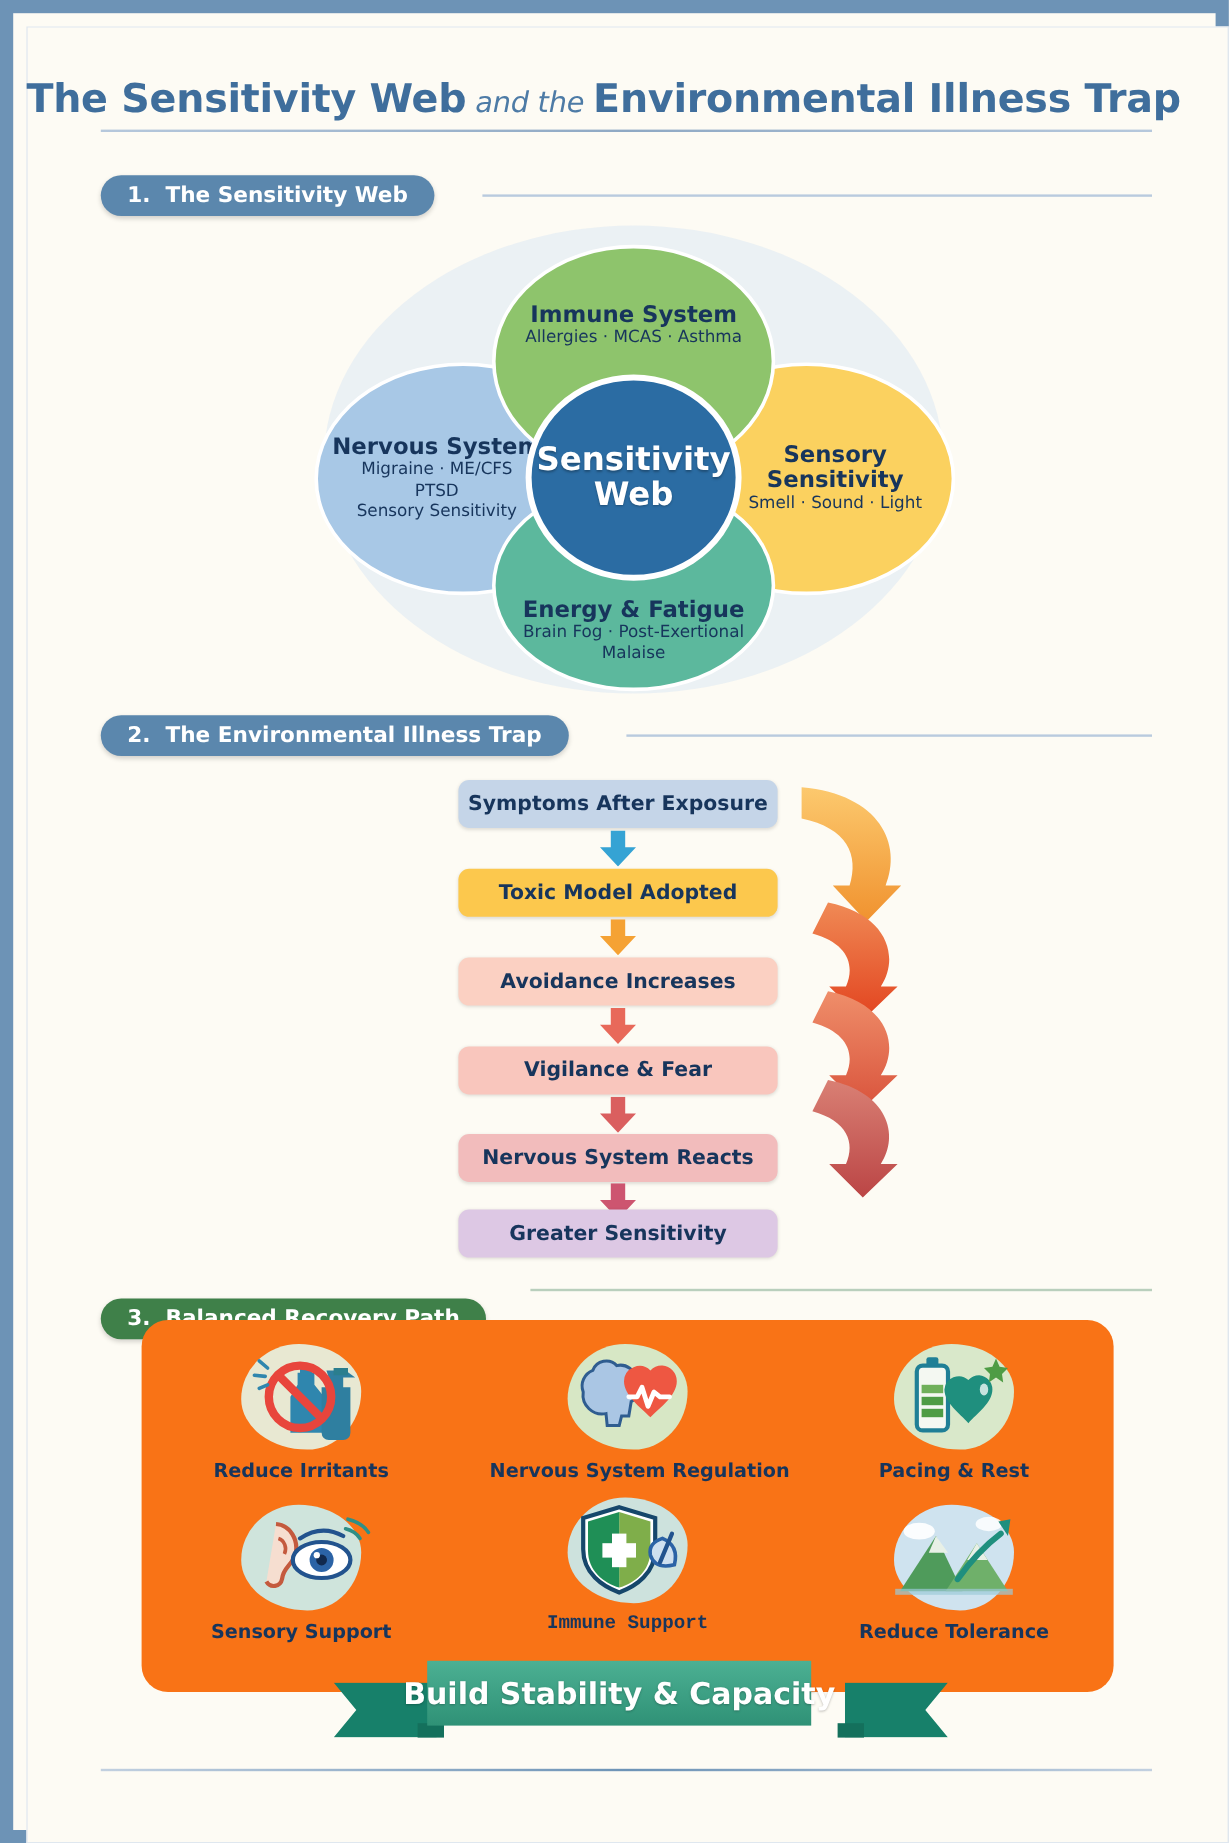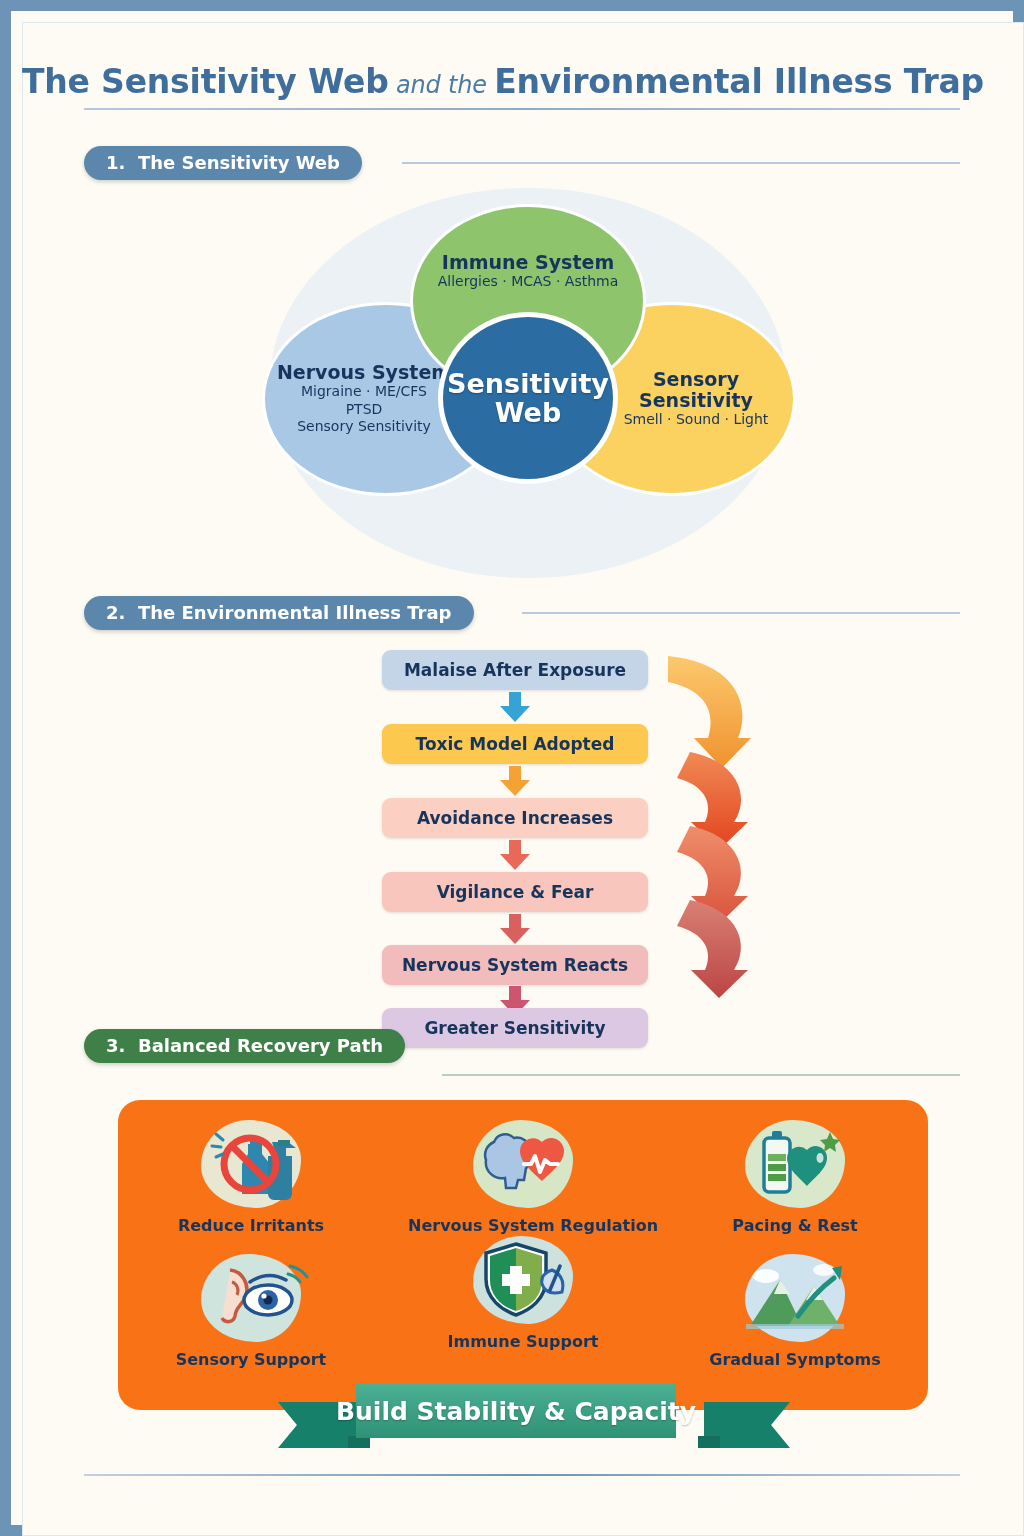--- a/index.html
+++ b/index.html
@@ -160,20 +160,24 @@
     <div class="ell lobe lobe-right">
       <div class="lbl">Sensory<br>Sensitivity</div>
       <div class="sub">Smell · Sound · Light</div>
     </div>
 
     <div class="ell lobe lobe-top">
       <div class="lbl">Immune System</div>
       <div class="sub">Allergies · MCAS · Asthma</div>
     </div>
 
+    <div class="ell lobe lobe-bottom">
+      <div class="lbl">Energy &amp; Fatigue</div>
+      <div class="sub">Brain Fog · Post-Exertional<br>Malaise</div>
+    </div>
 
     <div class="ell core">
       <div>Sensitivity</div>
       <div>Web</div>
     </div>
   </div>
 
   <div class="badge badge-blue" style="left:62px;top:574px;">
     <span>2.</span>&nbsp;&nbsp;<span>The Environmental Illness Trap</span>
   </div>
@@ -203,21 +207,21 @@
 
       <path d="M646,22 C712,28 730,70 716,104 L729,104 L700,134 L672,104 L686,104 C694,78 684,56 646,48 Z" fill="url(#ga)"></path>
 
       <path d="M668,118 C718,128 728,164 712,188 L726,188 L697,216 L669,188 L683,188 C691,170 684,152 655,144 Z" fill="url(#gb)"></path>
 
       <path d="M668,192 C718,202 728,238 712,262 L726,262 L697,290 L669,262 L683,262 C691,244 684,226 655,218 Z" fill="url(#gc)"></path>
 
       <path d="M668,266 C718,276 728,312 712,336 L726,336 L697,364 L669,336 L683,336 C691,318 684,300 655,292 Z" fill="url(#gd)"></path>
     </svg>
 
-    <div class="fbox" style="top:16px;background:#c5d5e8;">Malaise After Exposure</div>
+    <div class="fbox" style="top:16px;background:#c5d5e8;">Symptoms After Exposure</div>
     <svg class="fdown" style="top:58px;" viewBox="0 0 30 30">
       <polygon points="9,0 21,0 21,14 30,14 15,30 0,14 9,14" fill="#35a3d4"></polygon>
     </svg>
 
     <div class="fbox" style="top:90px;background:#fcc84d;">Toxic Model Adopted</div>
     <svg class="fdown" style="top:132px;" viewBox="0 0 30 30">
       <polygon points="9,0 21,0 21,14 30,14 15,30 0,14 9,14" fill="#f5a234"></polygon>
     </svg>
 
     <div class="fbox" style="top:164px;background:#fbd0c2;">Avoidance Increases</div>
@@ -231,21 +235,21 @@
     </svg>
 
     <div class="fbox" style="top:311px;background:#f2bcbc;">Nervous System Reacts</div>
     <svg class="fdown" style="top:352px;" viewBox="0 0 30 30">
       <polygon points="9,0 21,0 21,14 30,14 15,30 0,14 9,14" fill="#cd5570"></polygon>
     </svg>
 
     <div class="fbox" style="top:374px;background:#ddc8e4;">Greater Sensitivity</div>
   </div>
 
-  <div class="badge badge-green" style="left:62px;top:1007px;">
+  <div class="badge badge-green" style="left:62px;top:1060px;">
     <span>3.</span>&nbsp;&nbsp;<span>Balanced Recovery Path</span>
   </div>
   <div class="badge-rule rule-green" style="left:420px;top:1052px;width:518px;"></div>
 
   <div class="panel">
 
     <div class="cell" style="left:18px;top:16px;">
       <div class="icon">
         <div class="blob" style="background:#e8e8d2;"></div>
         <svg viewBox="0 0 118 96" style="position:absolute;left:0;top:0;width:118px;height:96px;">
@@ -307,21 +311,21 @@
           <path d="M58 32 q18 -12 36 -2" fill="none" stroke="#22538e" stroke-width="3.5" stroke-linecap="round"></path>
           <g stroke="#2f8f86" stroke-width="3" fill="none" stroke-linecap="round">
             <path d="M96 24 q8 2 12 8"></path>
                 <path d="M98 16 q12 3 17 11"></path>
           </g>
         </svg>
       </div>
       <div class="cap">Sensory Support</div>
     </div>
 
-    <div class="cell" style="left:290px;top:132px;">
+    <div class="cell" style="left:290px;top:144px;font-family:Liberation Mono, monospace;">
       <div class="icon">
         <div class="blob" style="background:#cde2dd;"></div>
         <svg viewBox="0 0 118 96" style="position:absolute;left:0;top:0;width:118px;height:96px;">
           <path d="M52 12 l30 9 v26 c0 20 -16 31 -30 36 c-14 -5 -30 -16 -30 -36 V21 z" fill="#ffffff" stroke="#16476b" stroke-width="3.5"></path>
           <path d="M52 16 l26 8 v24 c0 17 -13 27 -26 31 z" fill="#7fae4a"></path>
           <path d="M52 16 v63 c-13 -4 -26 -14 -26 -31 V24 z" fill="#1f8f56"></path>
           <rect x="46" y="34" width="12" height="28" fill="#ffffff"></rect>
           <rect x="38" y="42" width="28" height="12" fill="#ffffff"></rect>
           <path d="M88 38 q14 6 10 22 q-16 4 -20 -8 q-2 -10 10 -14 z" fill="#cfe0ef" stroke="#2b63a6" stroke-width="3"></path>
           <line x1="96" y1="34" x2="86" y2="58" stroke="#22538e" stroke-width="3.5" stroke-linecap="round"></line>
@@ -338,21 +342,21 @@
           <ellipse cx="88" cy="20" rx="11" ry="6" fill="#ffffff" opacity=".85"></ellipse>
           <path d="M14 76 L44 30 L66 76 Z" fill="#4f9b5b"></path>
           <path d="M44 30 L54 44 L38 44 Z" fill="#e8f0e6"></path>
           <path d="M52 76 L78 36 L104 76 Z" fill="#6fb06a"></path>
           <path d="M78 36 L87 50 L70 50 Z" fill="#e8f0e6"></path>
           <rect x="10" y="74" width="98" height="5" fill="#9ccbd8" opacity=".7"></rect>
           <path d="M62 66 C72 52 82 40 98 28" fill="none" stroke="#1f8f7e" stroke-width="5" stroke-linecap="round"></path>
           <path d="M96 18 l10 -2 l-2 14 z" fill="#1f8f7e"></path>
         </svg>
       </div>
-      <div class="cap">Gradual Symptoms</div>
+      <div class="cap">Reduce Tolerance</div>
     </div>
   </div>
 
   <div class="ribbon">
     <div class="rb-tail l"></div>
     <div class="rb-tail r"></div>
     <div class="rb-fold" style="left:70px;"></div>
     <div class="rb-fold" style="right:70px;"></div>
     <div class="rb-body">Build Stability &amp; Capacity</div>
   </div>

